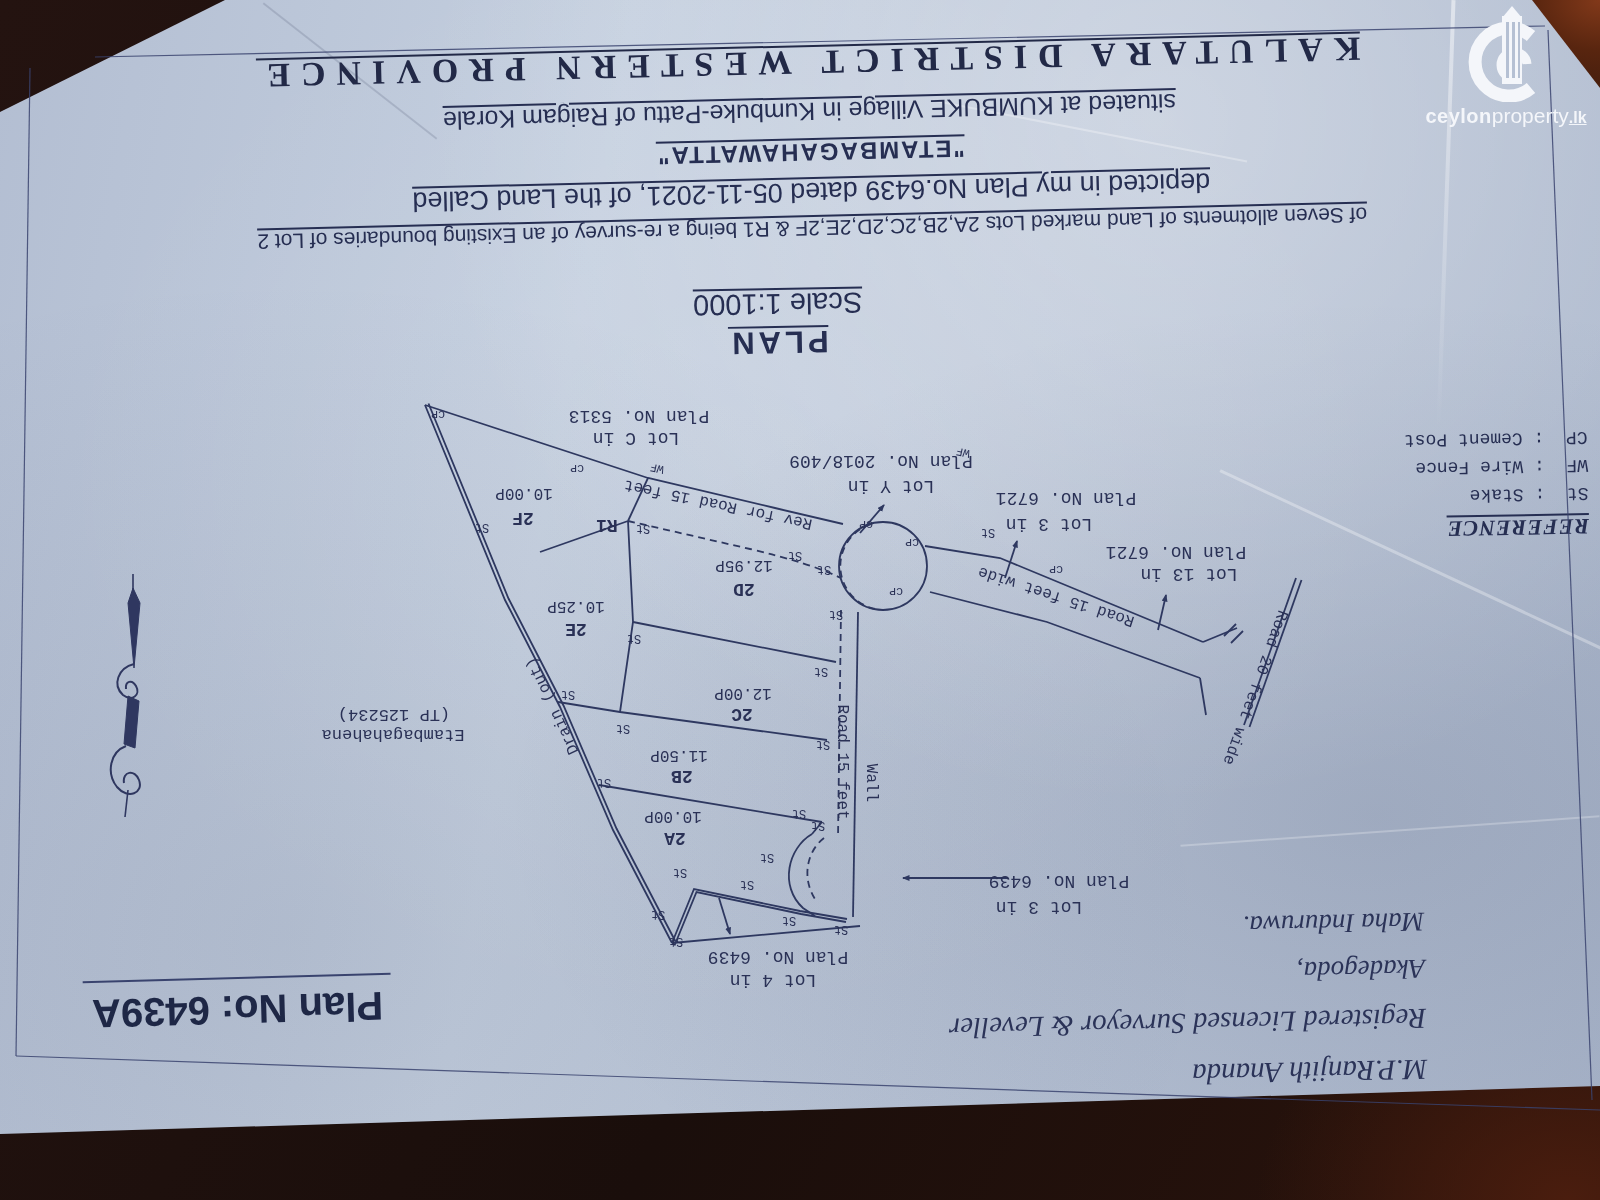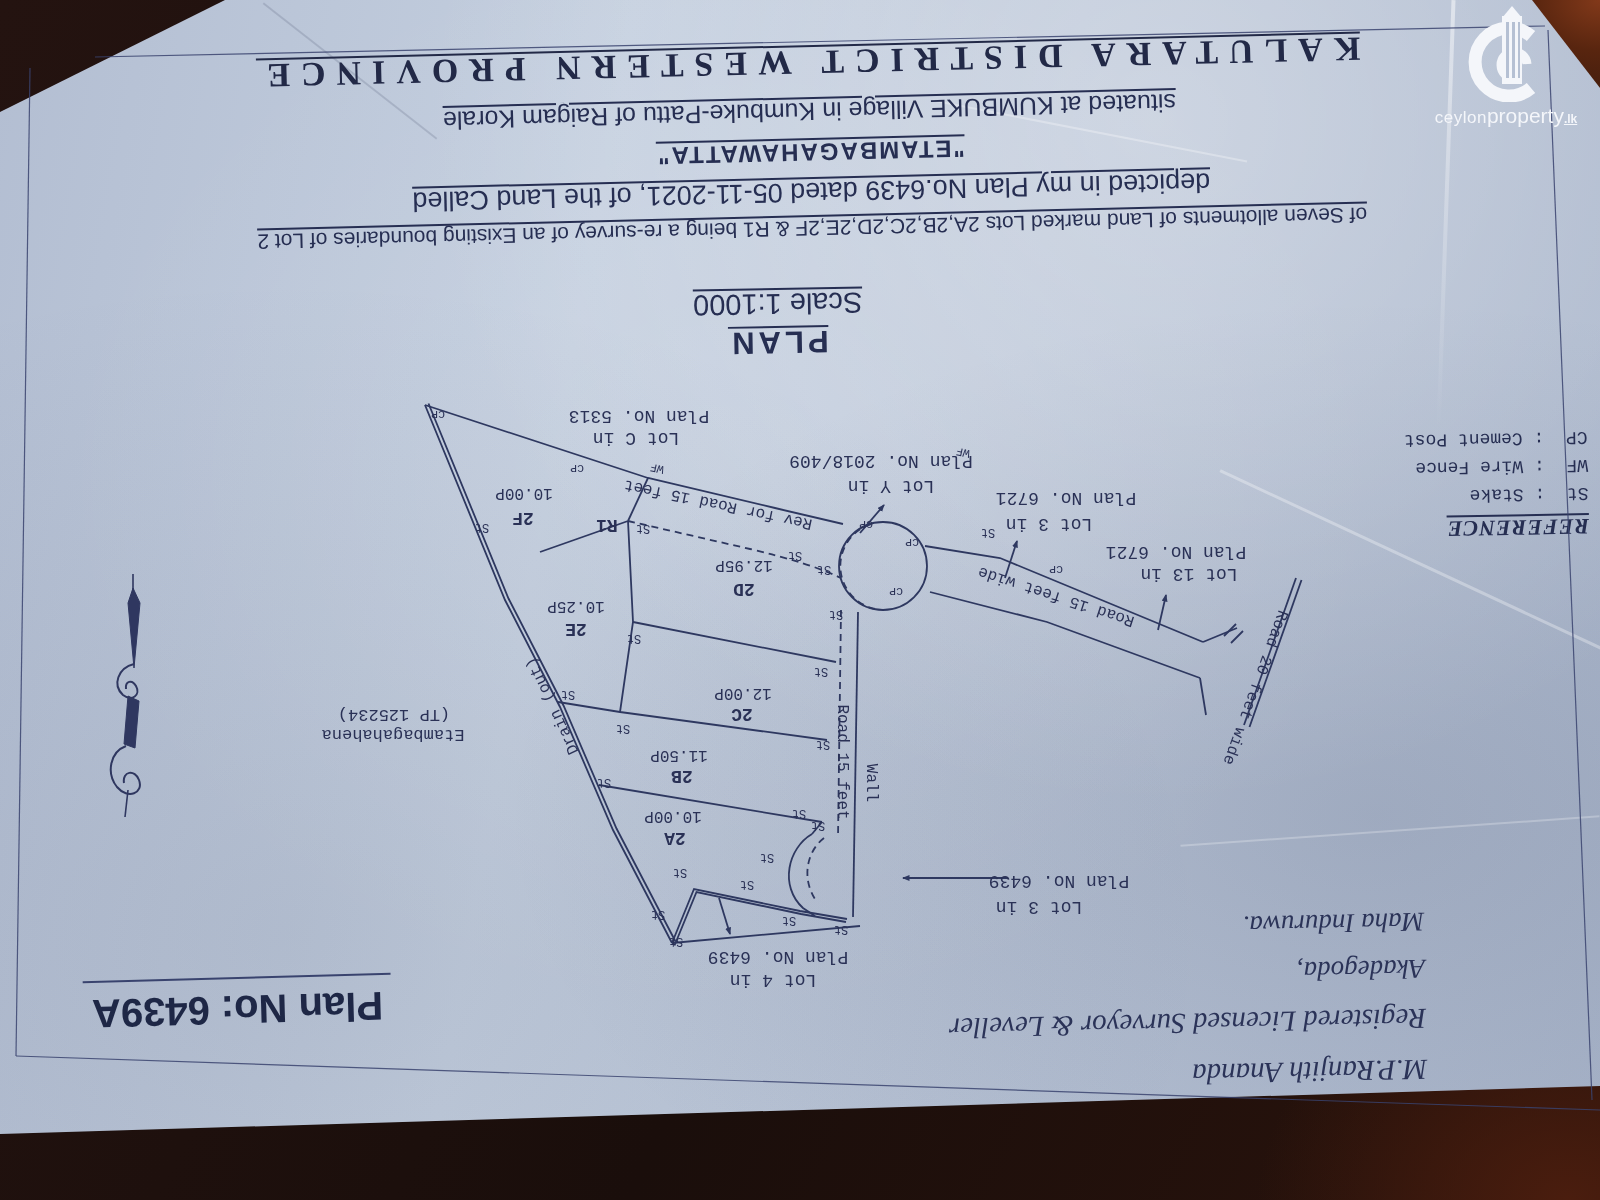--- a/index.html
+++ b/index.html
@@ -35,23 +35,23 @@
   .tId{font:18px "Liberation Mono", monospace;font-weight:bold;}
   .tSt{font:12px "Liberation Mono", monospace;}
   .tCp{font:11.5px "Liberation Mono", monospace;}
   .tRoad{font:16px "Liberation Mono", monospace;}
   .tNeigh{font:17px "Liberation Mono", monospace;}
   .ln{stroke:#2e3860;stroke-width:1.8;fill:none;}
   .lnthin{stroke:#39436e;stroke-width:1.2;fill:none;opacity:.85;}
   .dash{stroke-dasharray:7 5;}
   .logo{position:absolute;left:1418px;top:2px;width:176px;height:132px;color:#f4f6fa;}
   .logotext{position:absolute;left:0;top:102px;width:176px;text-align:center;white-space:nowrap;}
-  .lb{font-weight:normal;font-size:17px;letter-spacing:.5px;}
+  .lb{font-weight:bold;font-size:20px;letter-spacing:.5px;}
   .ll{font-weight:300;font-size:21px;}
-  .lk{font-size:12px;font-weight:bold;text-decoration:underline;}
+  .lk{font-size:16px;font-weight:bold;text-decoration:underline;}
 </style>
 </head>
 <body>
 
 <div class="paper"></div>
 
 <div class="crease" style="left:1444px;top:0;width:4px;height:430px;background:linear-gradient(180deg,rgba(255,255,255,.5),rgba(255,255,255,0));transform:rotate(2deg);"></div>
 <div class="crease" style="left:1200px;top:560px;width:430px;height:3px;background:rgba(255,255,255,.32);transform:rotate(25deg);"></div>
 <div class="crease" style="left:930px;top:130px;width:320px;height:2px;background:rgba(255,255,255,.30);transform:rotate(11deg);"></div>
 <div class="crease" style="left:240px;top:70px;width:220px;height:2px;background:rgba(80,90,120,.22);transform:rotate(38deg);"></div>

